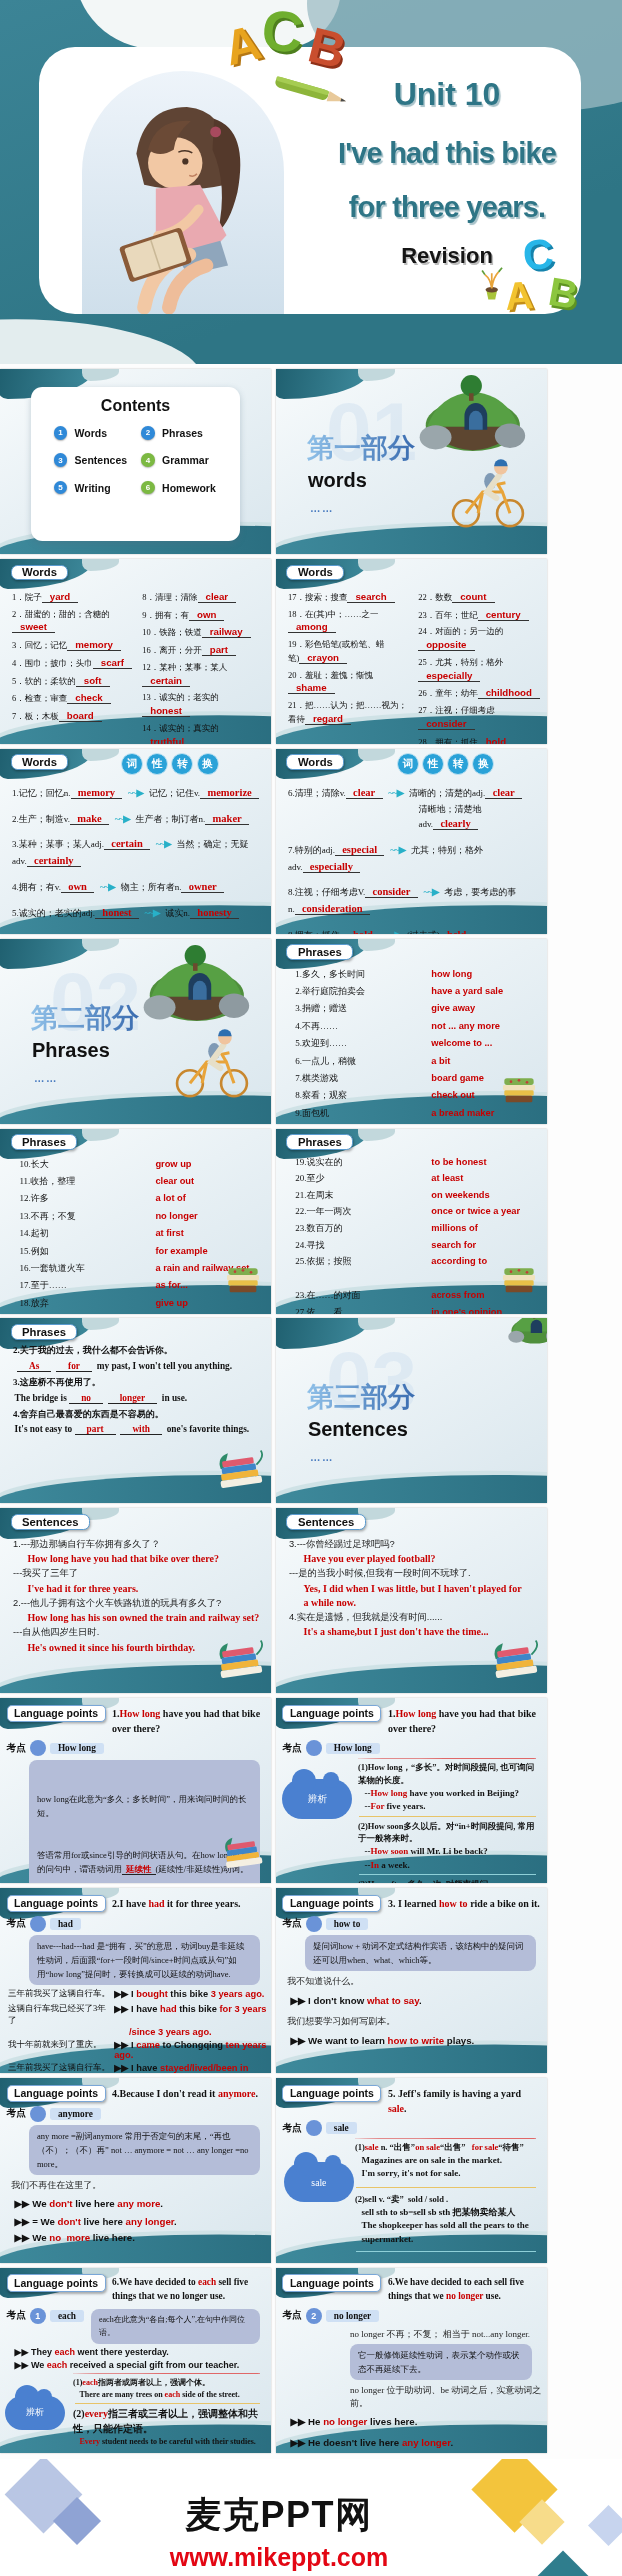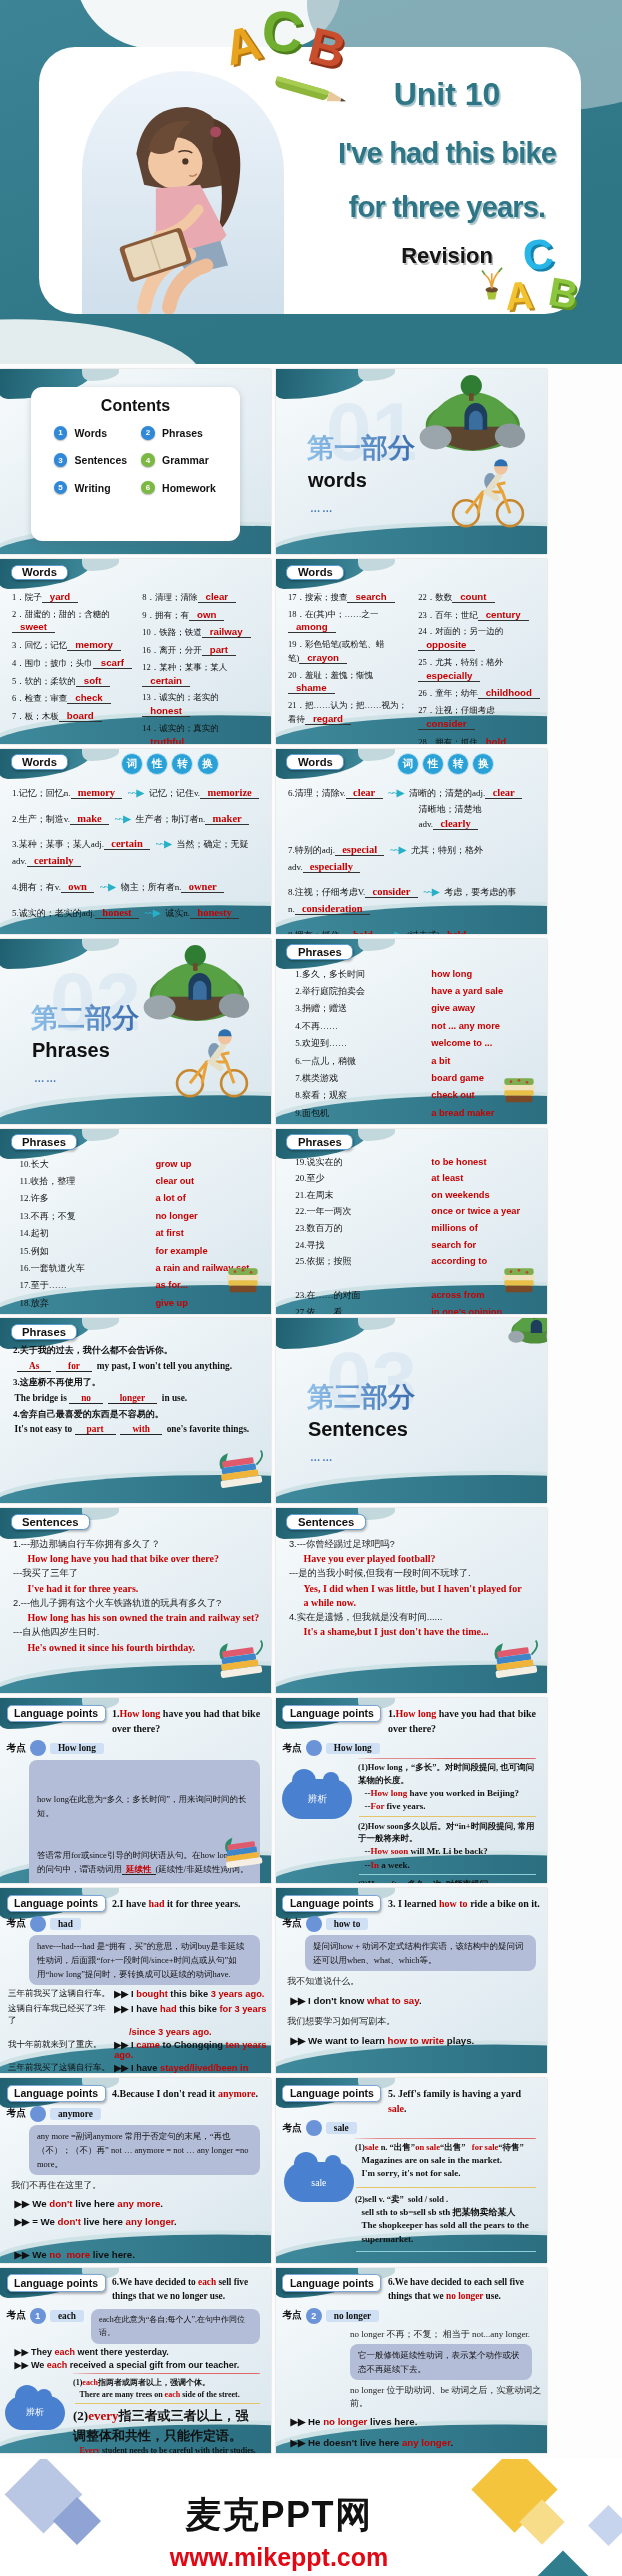--- a/index.html
+++ b/index.html
@@ -905,21 +905,21 @@
         </div>
         <div class="kd-row">
           <span class="kd-label">考点</span>
           <span class="kd-circle"></span>
           <span class="kd-chip">anymore</span>
         </div>
         <div class="lp-box"><span class="sg-b">any more =副词anymore 常用于否定句的末尾，“再也（不）；（不）再” not … anymore = not … any longer =no more。</span></div>
         <div class="zh-line">我们不再住在这里了。</div>
         <div class="ex arr" style="margin-top:5.7px"><span class="sg-b">We </span><span class="sg-r">don't</span><span class="sg-b"> live here </span><span class="sg-r">any more</span><span class="sg-b">.</span></div>
         <div class="ex arr" style="margin-top:7.3px"><span class="sg-b">= We </span><span class="sg-r">don't</span><span class="sg-b"> live here </span><span class="sg-r">any longer</span><span class="sg-b">.</span></div>
-        <div class="ex arr" style="margin-top:22px"><span class="sg-b">We </span><span class="sg-r">no  more</span><span class="sg-b"> live here.</span></div>
+        <div class="ex arr" style="margin-top:5px"><span class="sg-b">We </span><span class="sg-r">no  more</span><span class="sg-b"> live here.</span></div>
       </section>
 
       <section class="slide">
         <div class="sw-b-light"></div>
         <div class="sw-b"></div>
         <div class="sw-tl"></div>
         <div class="lp-head">
           <div class="lp-tag">Language points</div>
           <div class="lp-title"><span class="sg-b">5. Jeff's family is having a yard </span><span class="sg-r">sale</span><span class="sg-b">.</span></div>
         </div>
@@ -963,21 +963,21 @@
         <div class="ex arr" style="font-size:9px"><span class="sg-b">They </span><span class="sg-r">each</span><span class="sg-b"> went there yesterday.</span></div>
         <div class="ex arr" style="font-size:9px;margin-top:3.2px"><span class="sg-b">We </span><span class="sg-r">each</span><span class="sg-b"> received a special gift from our teacher.</span></div>
         <div class="cloud" style="left:4.9px;top:128px;width:60px;height:34px;font-size:9px;">
             <b>辨析</b>
           </div>
         <div class="grp-wrap" style="margin-left:73px;margin-top:3.2px">
           <div class="sep-red"></div>
           <div class="gh" style="font-size:8px"><span class="sg-b">(1)</span><span class="sg-r">each</span><span class="sg-b">指两者或两者以上，强调个体。</span></div>
           <div class="ge" style="font-size:8px"><span class="sg-b">There are many trees on </span><span class="sg-r">each</span><span class="sg-b"> side of the street.</span></div>
           <div class="sep-y"></div>
-          <div class="gh" style="font-size:13px"><span class="sg-b">(2)</span><span class="sg-r">every</span><span class="sg-b">指三者或三者以上，强调整体和共性，只能作定语。</span></div>
+          <div class="gh" style="font-size:10px"><span class="sg-b">(2)</span><span class="sg-r">every</span><span class="sg-b">指三者或三者以上，强调整体和共性，只能作定语。</span></div>
           <div class="ge" style="font-size:8px"><span class="sg-r">Every</span><span class="sg-b"> student needs to be careful with their studies.</span></div>
         </div>
       </section>
 
       <section class="slide">
         <div class="sw-b-light"></div>
         <div class="sw-b"></div>
         <div class="sw-tl"></div>
         <div class="lp-head">
           <div class="lp-tag">Language points</div>

